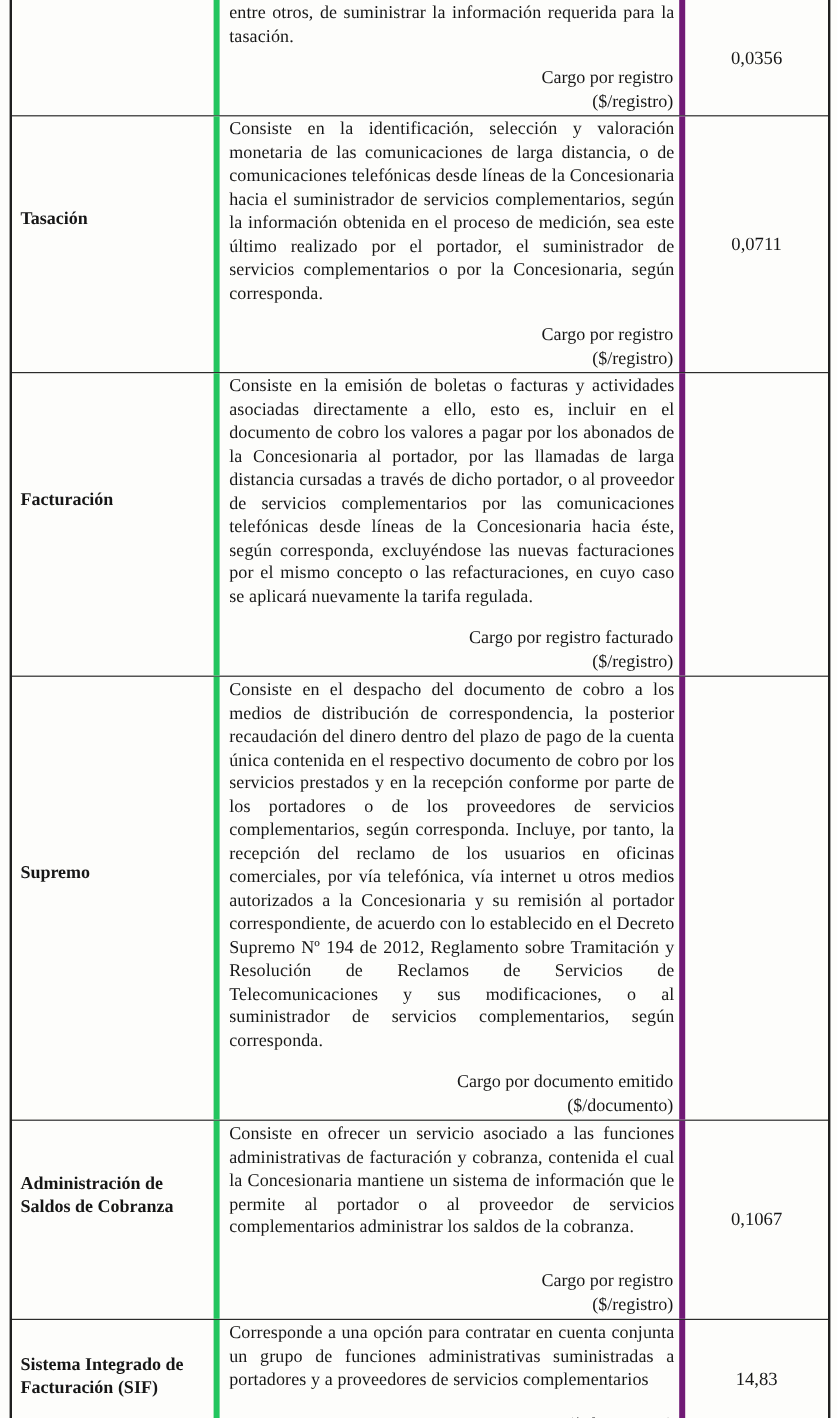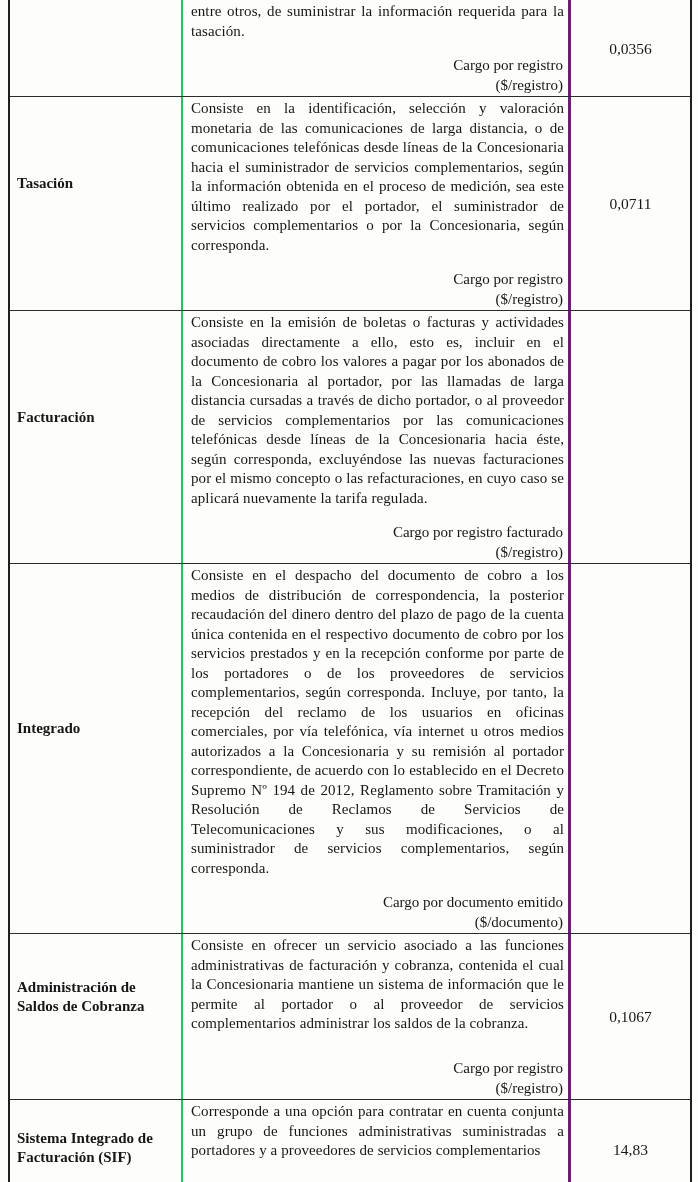--- a/index.html
+++ b/index.html
@@ -33,31 +33,31 @@
   
   .trow:nth-child(1) { min-height: 90px; }
   .trow:nth-child(2) { min-height: 213px; }
   .trow:nth-child(3) { min-height: 249px; }
   .trow:nth-child(4) { min-height: 348px; }
   .trow:nth-child(5) { min-height: 166px; }
   .trow:nth-child(6) { min-height: 100px; }
 
   .cell { padding: 2px 5px 2px 7px; }
   .cell-service {
-    border-right: 2px solid #22c55e;
+    border-right: 5px solid #22c55e;
     display: flex;
     align-items: center;
     padding-bottom: 42px;
     font-weight: bold;
     font-size: 15px;
     line-height: 19px;
   }
   .trow:nth-child(6) .cell-service { padding-bottom: 6px; }
   .cell-desc {
-    border-right: 3px solid #701a75;
+    border-right: 5px solid #701a75;
     display: flex;
     flex-direction: column;
     justify-content: space-between;
     padding: 2px 4px 1px 8px;
     font-size: 15px;
     align-items: flex-end;
   }
   .desc-text {
     text-align: justify;
     line-height: 19.5px;
@@ -125,21 +125,21 @@
         <div class="desc-text">Consiste en la emisión de boletas o facturas y actividades asociadas directamente a ello, esto es, incluir en el documento de cobro los valores a pagar por los abonados de la Concesionaria al portador, por las llamadas de larga distancia cursadas a través de dicho portador, o al proveedor de servicios complementarios por las comunicaciones telefónicas desde líneas de la Concesionaria hacia éste, según corresponda, excluyéndose las nuevas facturaciones por el mismo concepto o las refacturaciones, en cuyo caso se aplicará nuevamente la tarifa regulada.</div>
         <div class="charge-block">
           <div class="charge-label">Cargo por registro facturado</div>
           <div class="charge-unit">($/registro)</div>
         </div>
       </div>
     </div>
 
     <div class="trow">
       <div class="cell cell-service">
-        <span>Integrado</span>
+        <span>Supremo</span>
       </div>
       <div class="cell-desc">
         <div class="desc-text">Consiste en el despacho del documento de cobro a los medios de distribución de correspondencia, la posterior recaudación del dinero dentro del plazo de pago de la cuenta única contenida en el respectivo documento de cobro por los servicios prestados y en la recepción conforme por parte de los portadores o de los proveedores de servicios complementarios, según corresponda. Incluye, por tanto, la recepción del reclamo de los usuarios en oficinas comerciales, por vía telefónica, vía internet u otros medios autorizados a la Concesionaria y su remisión al portador correspondiente, de acuerdo con lo establecido en el Decreto Supremo Nº 194 de 2012, Reglamento sobre Tramitación y Resolución de Reclamos de Servicios de Telecomunicaciones y sus modificaciones, o al suministrador de servicios complementarios, según corresponda.</div>
         <div class="charge-block">
           <div class="charge-label">Cargo por documento emitido</div>
           <div class="charge-unit">($/documento)</div>
         </div>
       </div>
     </div>
 

